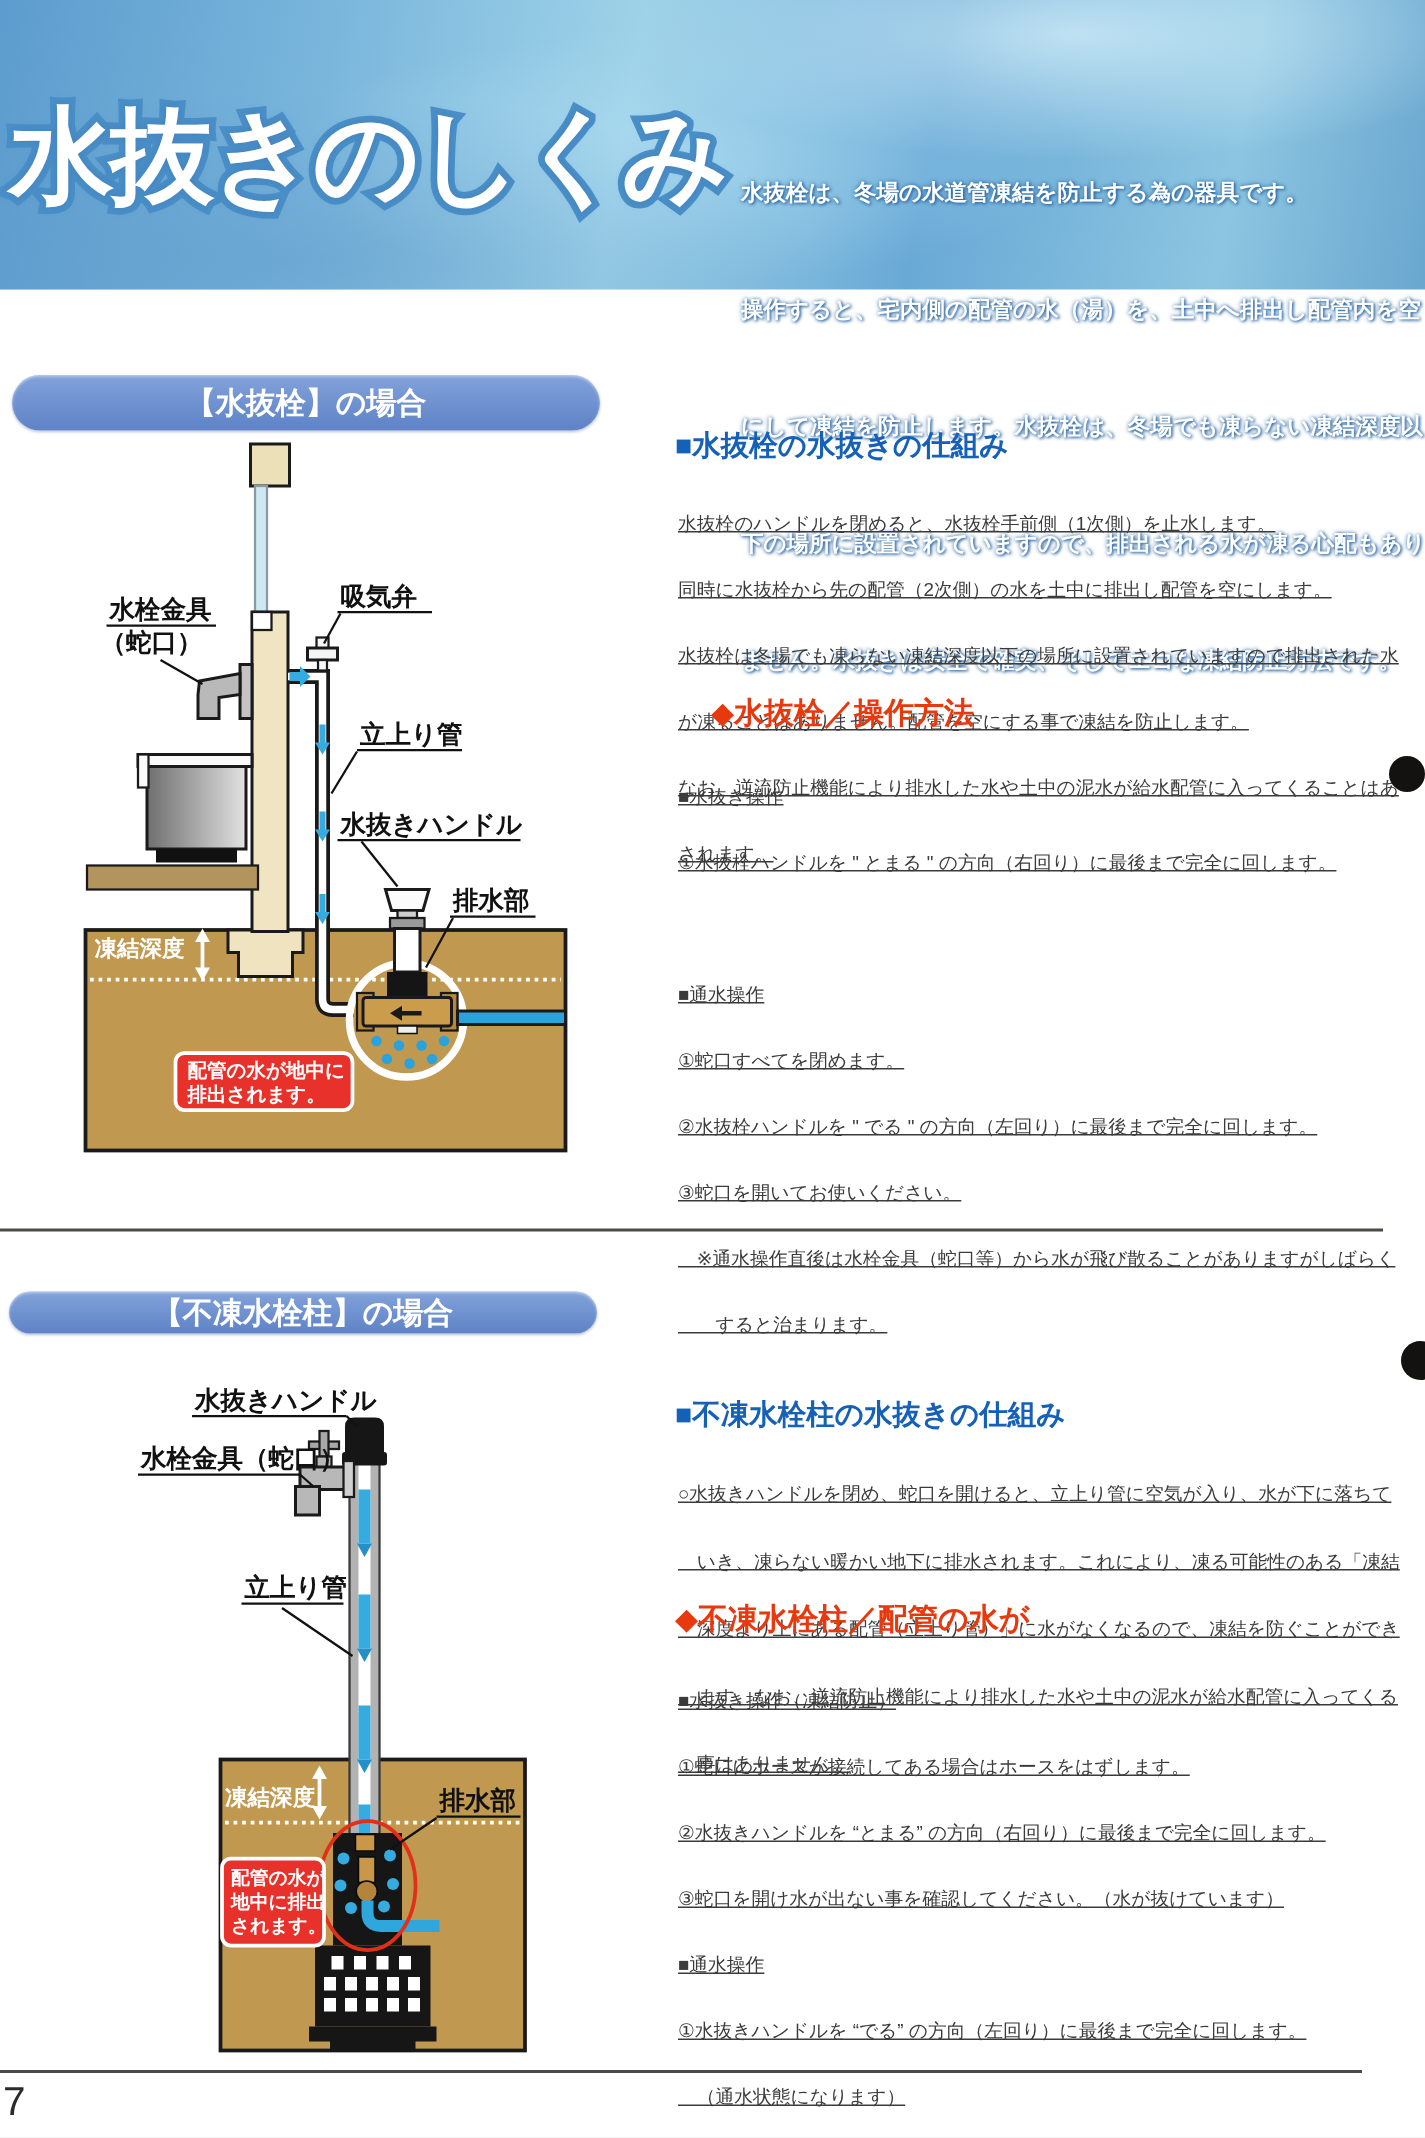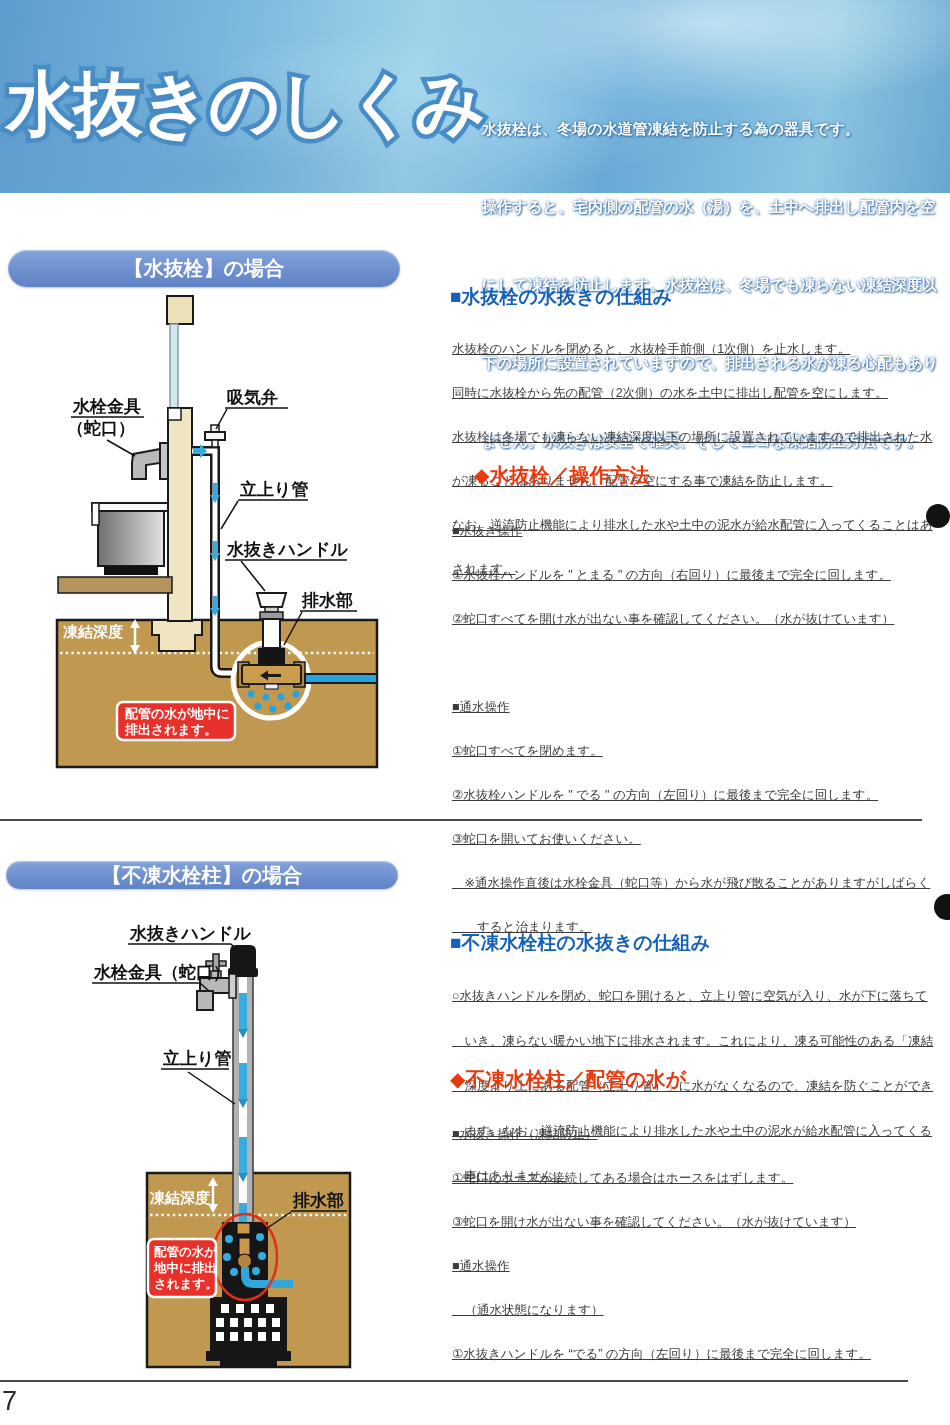--- a/index.html
+++ b/index.html
@@ -10,21 +10,21 @@
   .header{left:0;top:0;width:950px;height:193px;
     background:
       radial-gradient(ellipse 420px 120px at 72% 12%, rgba(215,240,250,.75), rgba(215,240,250,0) 70%),
       radial-gradient(ellipse 500px 160px at 20% 90%, rgba(90,150,200,.45), rgba(90,150,200,0) 70%),
       radial-gradient(ellipse 380px 120px at 45% 55%, rgba(180,225,245,.5), rgba(180,225,245,0) 70%),
       linear-gradient(100deg,#5c9cce 0%,#7ab6dc 22%,#9ed2e8 42%,#69a9d6 62%,#8cc5e1 82%,#5f9dca 100%); padding-left: 44px;}
   .main-title{left:6px;top:58px;width:480px;font-size:70px;font-weight:bold;color:#ffffff;
     letter-spacing:-3px;white-space:pre;
     -webkit-text-stroke:9px #4a8fc8;paint-order:stroke fill;
     text-shadow:0 0 6px rgba(60,120,180,.55);}
-  .header-desc{left:482px;top:64px;width:452px;font-size:15px;font-weight:bold;color:#ffffff;
+  .header-desc{left:494px;top:64px;width:452px;font-size:15px;font-weight:bold;color:#ffffff;
     line-height:26px;white-space:pre;
     text-shadow:0 0 3px rgba(40,100,160,.95),1px 1px 2px rgba(40,100,160,.9);}
   
   .pill{height:37px;border-radius:19px;background:linear-gradient(#82a2da,#5e82c6);
     box-shadow:inset 0 1px 2px rgba(255,255,255,.5),0 1px 2px rgba(60,80,140,.35);
     display:flex;align-items:center;justify-content:center;
     color:#ffffff;font-size:20px;font-weight:bold;white-space:pre;}
   
   .h-blue{font-size:19px;font-weight:bold;color:#1661b8;white-space:pre;}
   .h-red{font-size:20px;font-weight:bold;color:#e8380d;white-space:pre;}
@@ -66,21 +66,20 @@
     <div>水抜栓は冬場でも凍らない凍結深度以下の場所に設置されていますので排出された水</div>
     <div>が凍ることはありません。配管を空にする事で凍結を防止します。</div>
     <div>なお、逆流防止機能により排水した水や土中の泥水が給水配管に入ってくることはあ</div>
     <div>されます。</div>
   </div>
 
   <div class="abs h-red" style="left:450px;top:462px;margin-left:24px;">◆水抜栓／操作方法</div>
   <div class="abs body-lines" style="left:452px;top:495px;">
     <div>■水抜き操作</div>
     <div>①水抜栓ハンドルを " とまる " の方向（右回り）に最後まで完全に回します。</div>
-    <div>②蛇口すべてを開け水が出ない事を確認してください。（水が抜けています）</div>
     <div></div>
     <div>■通水操作</div>
     <div>①蛇口すべてを閉めます。</div>
     <div>②水抜栓ハンドルを " でる " の方向（左回り）に最後まで完全に回します。</div>
     <div>③蛇口を開いてお使いください。</div>
     <div>　※通水操作直後は水栓金具（蛇口等）から水が飛び散ることがありますがしばらく</div>
     <div>　　すると治まります。</div>
   </div>
 
   <svg class="abs" style="left:55px;top:293px;" width="330" height="480" viewBox="0 0 330 480">
@@ -195,24 +194,25 @@
     <div>　いき、凍らない暖かい地下に排水されます。これにより、凍る可能性のある「凍結</div>
     <div>　深度より上にある配管（立上り管）」に水がなくなるので、凍結を防ぐことができ</div>
     <div>　ます。なお、逆流防止機能により排水した水や土中の泥水が給水配管に入ってくる</div>
     <div>　事はありません。</div>
   </div>
 
   <div class="abs h-red" style="left:450px;top:1066px;">◆不凍水栓柱／配管の水が</div>
   <div class="abs body-lines" style="left:452px;top:1098px;">
     <div>■水抜き操作（凍結防止）</div>
     <div>①蛇口にホースが接続してある場合はホースをはずします。</div>
+    <div>②水抜きハンドルを “とまる” の方向（右回り）に最後まで完全に回します。</div>
     <div>③蛇口を開け水が出ない事を確認してください。（水が抜けています）</div>
     <div>■通水操作</div>
+    <div>①水抜きハンドルを “でる” の方向（左回り）に最後まで完全に回します。</div>
     <div>　（通水状態になります）</div>
-    <div>①水抜きハンドルを “でる” の方向（左回り）に最後まで完全に回します。</div>
     
     
   </div>
 
   <svg class="abs" style="left:88px;top:915px;" width="300" height="475" viewBox="0 0 300 475">
 
     <rect x="59" y="258" width="203" height="194" fill="#c0984f" stroke="#1a1a1a" stroke-width="2.5"></rect>
     <line x1="62" y1="300" x2="259" y2="300" stroke="#ffffff" stroke-width="2.5" stroke-dasharray="2.5 3.2"></line>
     <g>
       <line x1="125" y1="268" x2="125" y2="292" stroke="#ffffff" stroke-width="2.5"></line>

